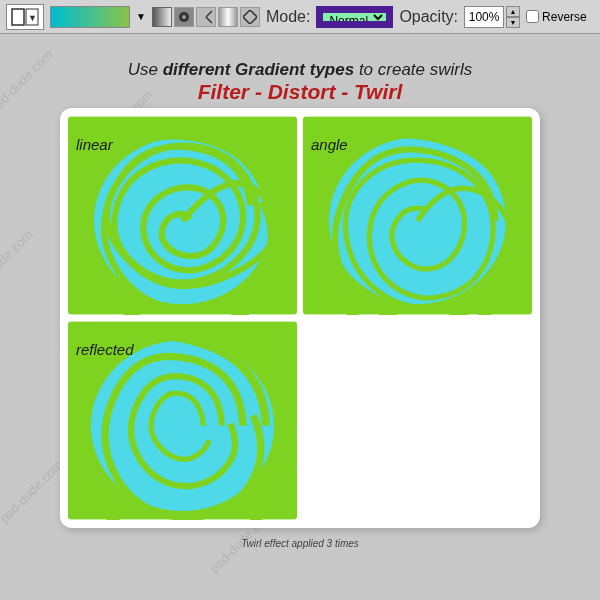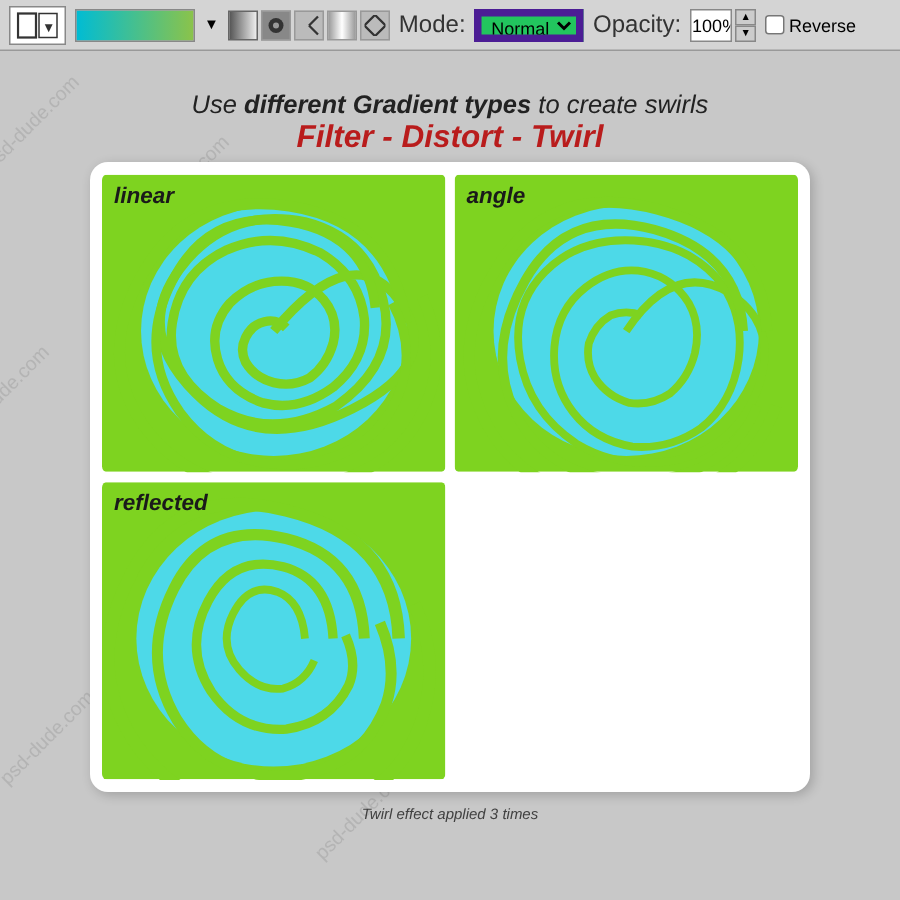--- a/index.html
+++ b/index.html
@@ -43,30 +43,29 @@
       background: #bbb;
       display: flex; align-items: center; justify-content: center;
       font-size: 8px;
     }
     .blend-icon.active { background: #888; }
     .toolbar-label {
       font-size: 16px; color: #333;
     }
     .toolbar-select {
       height: 22px; font-size: 12px;
-      border: 5px solid #4c1d95;
-      background: #22c55e;
+      border: 7px solid #4c1d95;
+      background: #86efac;
       padding: 0 2px;
-      text-align: center;
     }
     .opacity-group {
       display: flex; align-items: center; gap: 2px;
     }
     .opacity-input {
-      width: 28px; height: 22px;
+      width: 40px; height: 22px;
       border: 1px solid #888;
       background: #fff;
       font-size: 12px;
       text-align: center;
     }
     .opacity-arrows {
       display: flex; flex-direction: column; height: 22px;
     }
     .opacity-arrow {
       width: 14px; height: 11px;
@@ -148,25 +147,25 @@
     }
 
     .grid-cell {
       position: relative;
       overflow: hidden;
       border-radius: 4px;
     }
 
     .cell-label {
       position: absolute;
-      top: 6px;
+      top: 20px;
       left: 8px;
       font-size: 15px;
       font-style: italic;
-      font-weight: bold;
+      font-weight: normal;
       color: #1a1a1a;
       z-index: 10;
     }
 
     .cell-canvas {
       width: 100%;
       height: 100%;
     }
 
     

